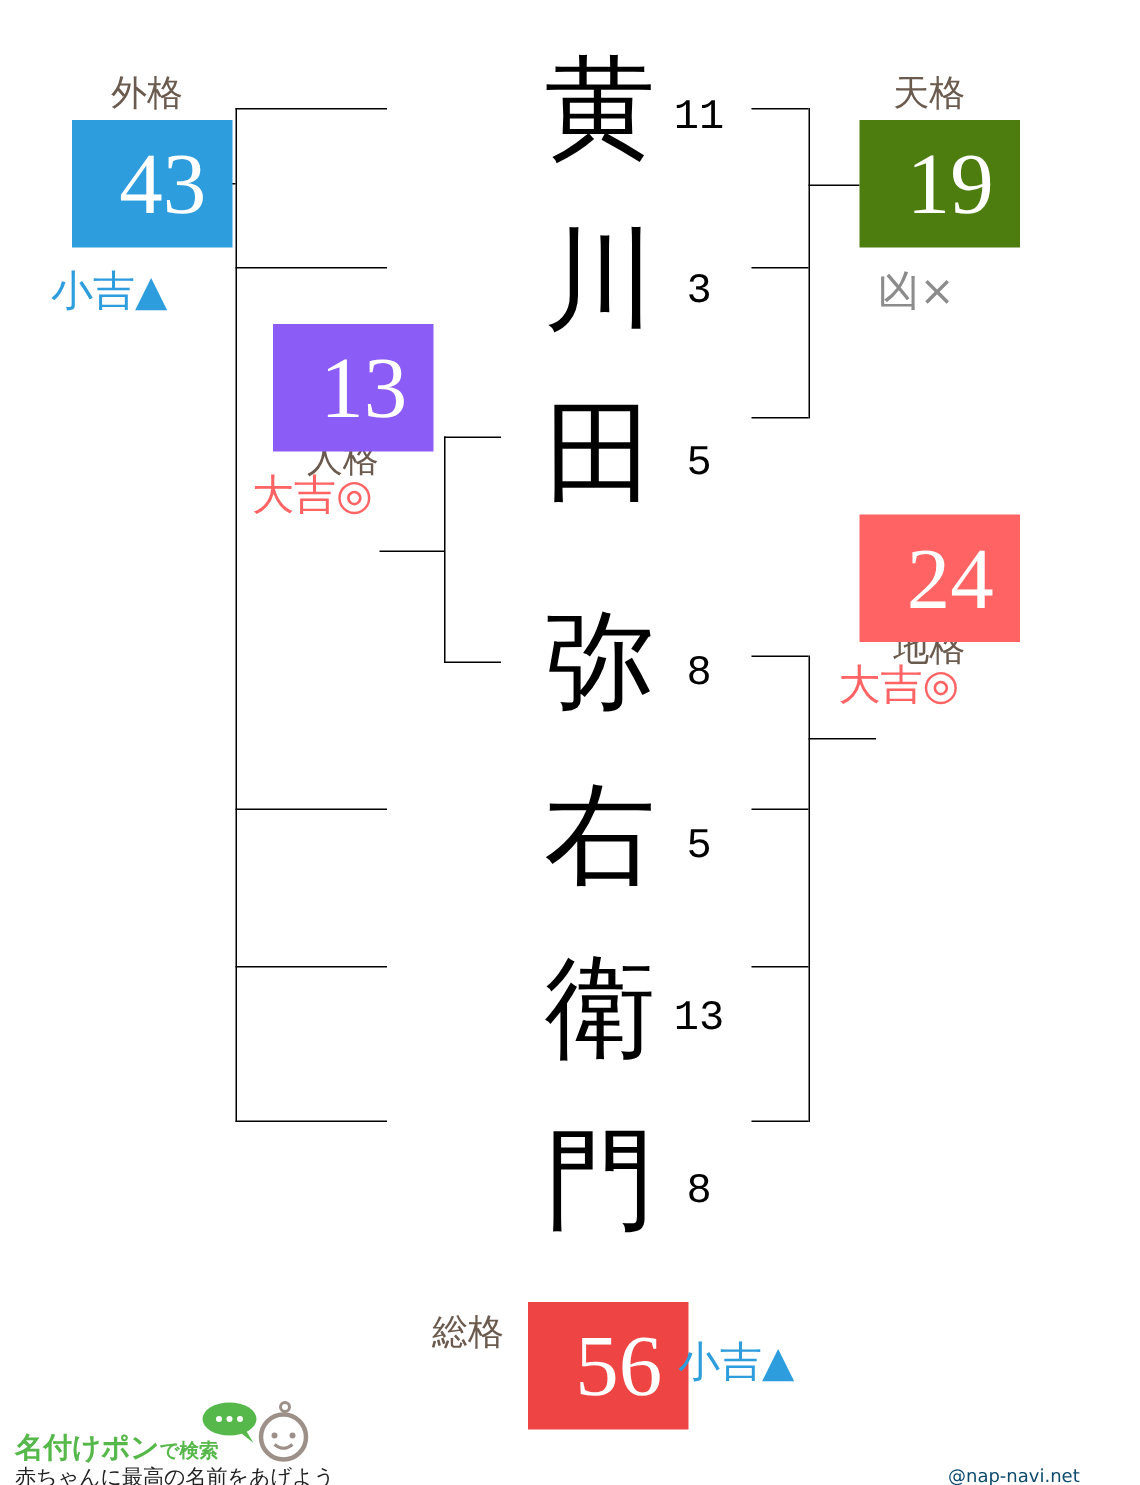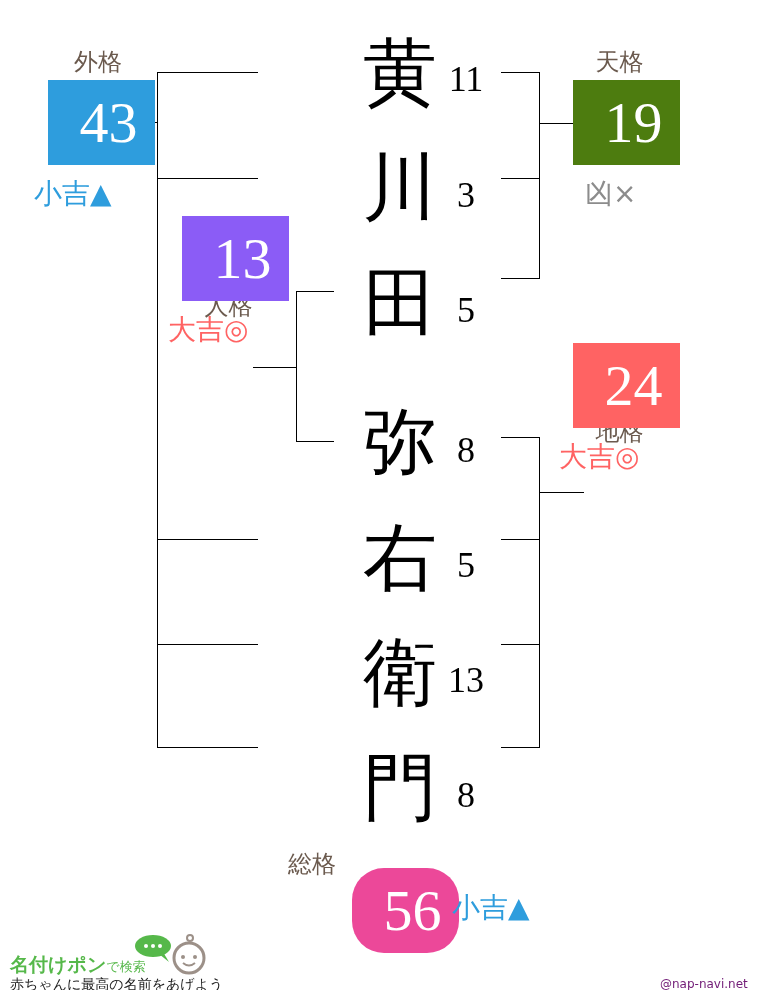--- a/index.html
+++ b/index.html
@@ -4,29 +4,29 @@
 <style>
   html, body { margin: 0; padding: 0; background: #ffffff; }
   body { width: 760px; height: 990px; position: relative; overflow: hidden;
          font-family: "DejaVu Sans", sans-serif; }
   .abs { position: absolute; }
   .hline { position: absolute; height: 1px; background: #000; }
   .vline { position: absolute; width: 1px; background: #000; }
   .kanji { position: absolute; left: 360px; width: 80px; text-align: center;
            font-family: "DejaVu Serif", serif; font-size: 74px; line-height: 80px; color: #000; }
   .stroke { position: absolute; left: 446px; width: 40px; text-align: center;
-            font-family: Liberation Serif, serif; font-size: 36px; color: #000; line-height: 30px; }
+            font-family: Liberation Mono, monospace; font-size: 28px; color: #000; line-height: 30px; }
   .box { position: absolute; width: 93px; height: 85px; color: #fff; text-align: center;
          font-family: "Liberation Serif", "DejaVu Serif", serif; font-size: 58px; line-height: 85px; padding-left: 14px; }
   .label { position: absolute; font-size: 24px; color: #6b5a4e; text-align: center; line-height: 24px; }
   .fortune { position: absolute; font-size: 28px; line-height: 36px; white-space: nowrap; }
   .logo-main { position: absolute; left: 10px; top: 952px; font-size: 19px; font-weight: bold; color: #56b84a; white-space: nowrap; }
-  .logo-sub { font-size: 13px; font-weight: normal; margin-top: 36px; }
+  .logo-sub { font-size: 13px; font-weight: bold; margin-top: 36px; }
   .tagline { position: absolute; left: 10px; top: 976px; font-size: 14px; color: #222; white-space: nowrap; }
-  .copyright { position: absolute; left: 660px; top: 977px; font-size: 12px; color: #701a75; white-space: nowrap; }
+  .copyright { position: absolute; left: 632px; top: 977px; font-size: 12px; color: #0c4a6e; white-space: nowrap; }
 </style>
 </head>
 <body>
 
 <div>
   <div class="kanji" style="top:32px">黄</div>
   <div class="stroke" style="top:64px">11</div>
 
   <div class="kanji" style="top:147px">川</div>
   <div class="stroke" style="top:180px">3</div>
@@ -99,22 +99,22 @@
   <div class="fortune" style="left:168px; top:312px; color:#ff6363;">大吉◎</div>
 </div>
 
 <div>
   <div class="label" style="left:573px; top:420px; width:93px;">地格</div>
   <div class="box" style="left:573px; top:343px; background:#ff6363;">24</div>
   <div class="fortune" style="left:559px; top:439px; color:#ff6363;">大吉◎</div>
 </div>
 
 <div>
-  <div class="label" style="left:287px; top:852px; width:50px;">総格</div>
-  <div class="box" style="left:352px; top:868px; background:#ec4899;border-radius:32px;">56</div>
+  <div class="label" style="left:287px; top:876px; width:50px;">総格</div>
+  <div class="box" style="left:352px; top:868px; background:#ef4444;">56</div>
   <div class="fortune" style="left:452px; top:890px; color:#2e9ddd;">小吉▲</div>
 </div>
 
 <div>
   <div class="logo-main">
     <span>名付けポン</span><span class="logo-sub">で検索</span>
   </div>
   <svg class="abs" style="left:133px; top:934px;" width="42" height="30" viewBox="0 0 42 30">
     <ellipse cx="20" cy="12" rx="18" ry="11" fill="#56b84a"></ellipse>
     <polygon points="26,20 36,28 30,18" fill="#56b84a"></polygon>

